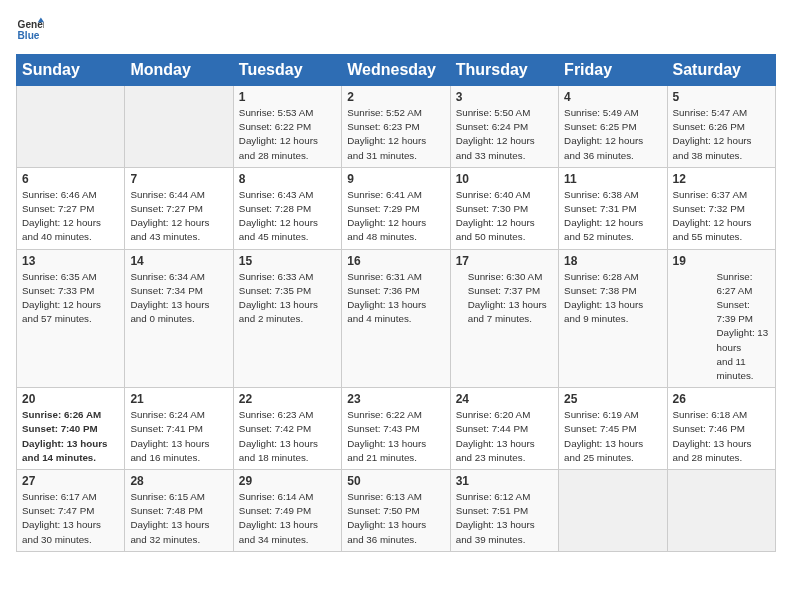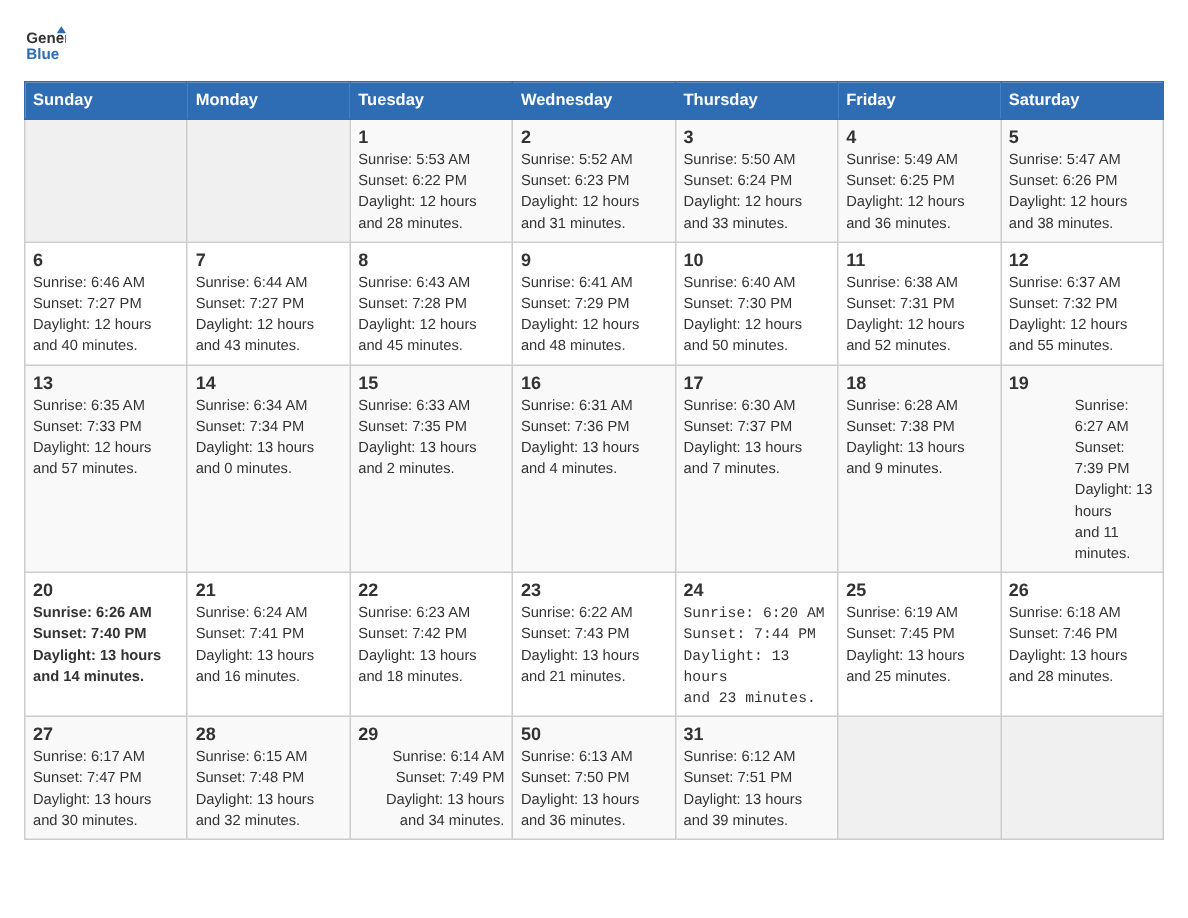--- a/index.html
+++ b/index.html
@@ -41,21 +41,21 @@
     table {
       width: 100%;
       border-collapse: collapse;
       font-size: 10.5px;
     }
     thead tr th {
       background: #2e6db4;
       color: #fff;
       text-align: left;
       padding: 6px 5px;
-      font-size: 11px;
+      font-size: 16px;
       font-weight: bold;
       border: 1px solid #2e6db4;
     }
     tbody tr td {
       border: 1px solid #ccc;
       vertical-align: top;
       padding: 4px 5px;
       height: 80px;
       width: 14.28%;
       color: #333;
@@ -229,21 +229,21 @@
         </td>
         <td>
           <span class="day-num">16</span>
           <div class="day-detail" style="white-space: pre-line;">Sunrise: 6:31 AM
 Sunset: 7:36 PM
 Daylight: 13 hours
 and 4 minutes.</div>
         </td>
         <td>
           <span class="day-num">17</span>
-          <div class="day-detail" style="white-space: pre-line;">Sunrise: 6:30 AM
+          <div class="day-detail" style="white-space: pre-line; margin-left: 12px;">Sunrise: 6:30 AM
 Sunset: 7:37 PM
 Daylight: 13 hours
 and 7 minutes.</div>
         </td>
         <td>
           <span class="day-num">18</span>
           <div class="day-detail" style="white-space: pre-line;">Sunrise: 6:28 AM
 Sunset: 7:38 PM
 Daylight: 13 hours
 and 9 minutes.</div>
@@ -280,21 +280,21 @@
         </td>
         <td>
           <span class="day-num">23</span>
           <div class="day-detail" style="white-space: pre-line;">Sunrise: 6:22 AM
 Sunset: 7:43 PM
 Daylight: 13 hours
 and 21 minutes.</div>
         </td>
         <td>
           <span class="day-num">24</span>
-          <div class="day-detail" style="white-space: pre-line; font-family: Liberation Mono, monospace;">Sunrise: 6:20 AM
+          <div class="day-detail" style="white-space: pre-line;">Sunrise: 6:20 AM
 Sunset: 7:44 PM
 Daylight: 13 hours
 and 23 minutes.</div>
         </td>
         <td>
           <span class="day-num">25</span>
           <div class="day-detail" style="white-space: pre-line;">Sunrise: 6:19 AM
 Sunset: 7:45 PM
 Daylight: 13 hours
 and 25 minutes.</div>
@@ -317,21 +317,21 @@
         </td>
         <td>
           <span class="day-num">28</span>
           <div class="day-detail" style="white-space: pre-line;">Sunrise: 6:15 AM
 Sunset: 7:48 PM
 Daylight: 13 hours
 and 32 minutes.</div>
         </td>
         <td>
           <span class="day-num">29</span>
-          <div class="day-detail" style="white-space: pre-line; text-align: right;">Sunrise: 6:14 AM
+          <div class="day-detail" style="white-space: pre-line;">Sunrise: 6:14 AM
 Sunset: 7:49 PM
 Daylight: 13 hours
 and 34 minutes.</div>
         </td>
         <td>
           <span class="day-num">50</span>
           <div class="day-detail" style="white-space: pre-line;">Sunrise: 6:13 AM
 Sunset: 7:50 PM
 Daylight: 13 hours
 and 36 minutes.</div>

